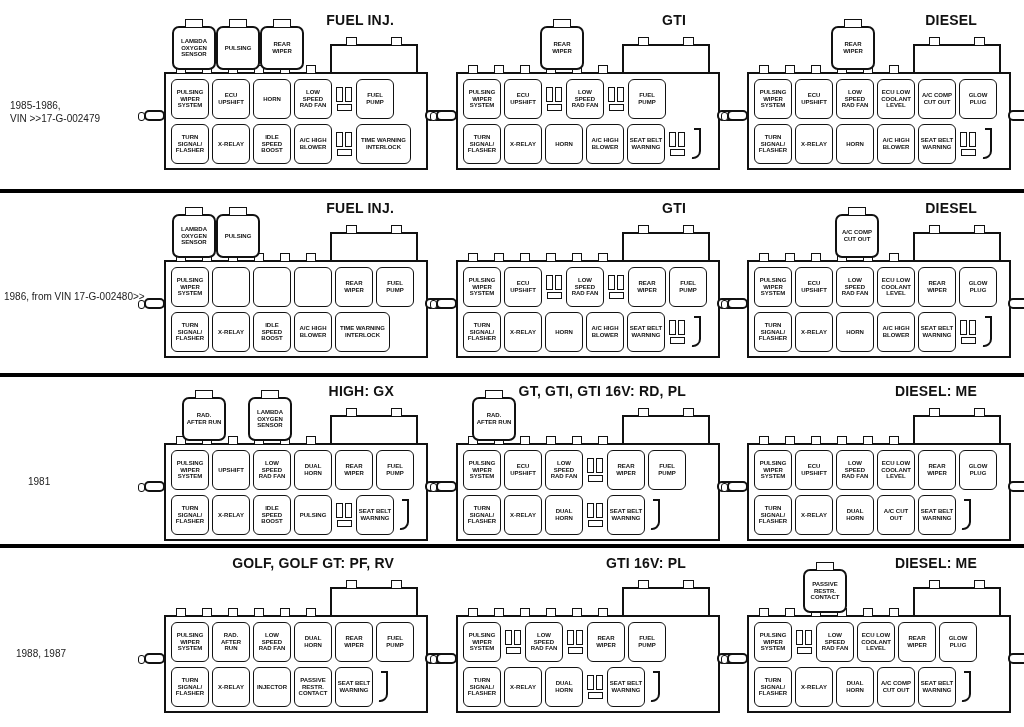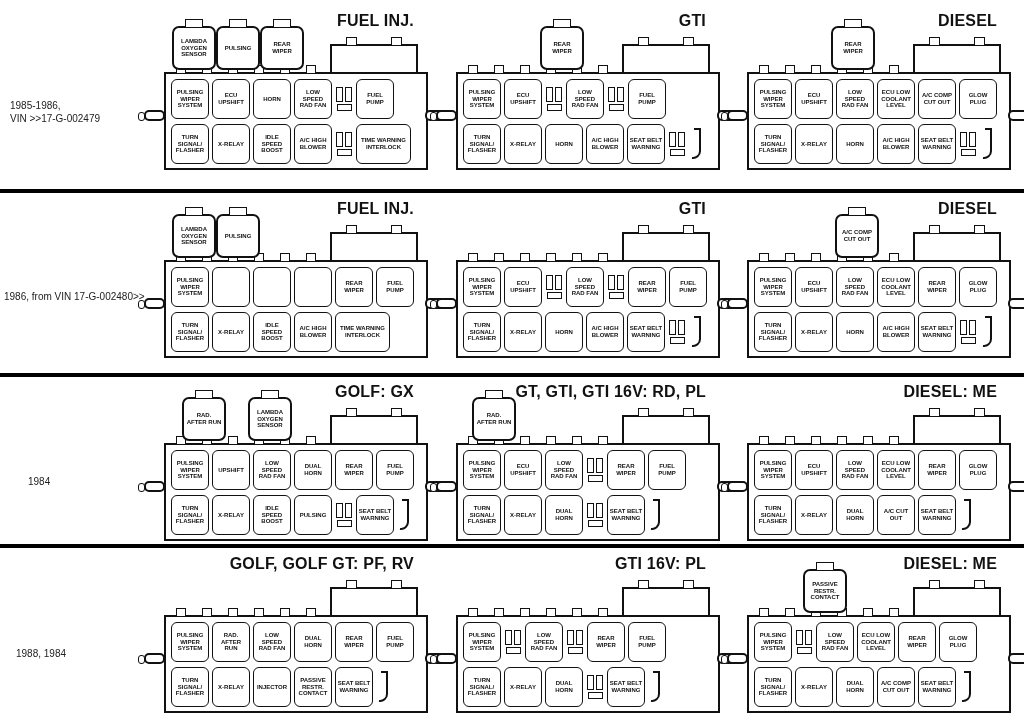--- a/index.html
+++ b/index.html
@@ -9,21 +9,21 @@
   #sep-0{top:189px}#sep-1{top:373px}#sep-2{top:544px}
   .diagram-row{position:absolute;left:0;width:1024px;height:176px;}
   .row-0{top:10px}.row-1{top:198px}.row-2{top:381px}.row-3{top:553px}
   .year-label{position:absolute;font-size:10px;line-height:1.3;white-space:pre-line;color:#222;}
   .row-0 .year-label{left:10px;top:89px}
   .row-1 .year-label{left:4px;top:92px}
   .row-2 .year-label{left:28px;top:94px}
   .row-3 .year-label{left:16px;top:94px}
   .panel{position:absolute;top:0;width:302px;height:172px;}
   .panel-0{left:144px}.panel-1{left:436px}.panel-2{left:727px}
-  .panel-title{position:absolute;top:2px;right:32px;font-weight:bold;font-size:16px;white-space:nowrap;letter-spacing:.2px;}
+  .panel-title{position:absolute;top:2px;right:52px;font-weight:bold;font-size:14px;white-space:nowrap;letter-spacing:.2px;}
   .top-relay{position:absolute;top:16px;width:44px;height:44px;border:2px solid #111;border-radius:7px;background:#fff;display:flex;align-items:center;justify-content:center;text-align:center;font-size:6px;font-weight:bold;line-height:1.1;padding:2px;z-index:2;box-sizing:border-box;}
   .top-relay::before{content:"";position:absolute;top:-9px;left:50%;transform:translateX(-50%);width:16px;height:7px;border:1.5px solid #111;background:#fff;}
   .cover-box{position:absolute;left:186px;top:34px;width:88px;height:30px;border:2px solid #111;background:#fff;z-index:1;box-sizing:border-box;}
   .cover-box::before,.cover-box::after{content:"";position:absolute;top:-9px;width:9px;height:7px;border:1.5px solid #111;background:#fff;}
   .cover-box::before{left:14px}.cover-box::after{right:14px}
   .main-box{position:absolute;left:20px;top:62px;width:264px;height:98px;border:2.5px solid #111;background:#fff;box-sizing:border-box;}
   .mb-tab{position:absolute;top:-9px;width:8px;height:7px;border:1.5px solid #111;border-bottom:none;background:#fff;}
   .cell-row{position:absolute;left:5px;display:flex;gap:3px;}
   .cell-row.r1{top:5px}.cell-row.r2{top:50px}
   .relay-cell{width:38px;height:40px;border:1.5px solid #111;border-radius:6px;background:#fff;display:flex;align-items:center;justify-content:center;text-align:center;font-size:6px;font-weight:bold;line-height:1.1;padding:1px;overflow:hidden;flex:none;box-sizing:border-box;}
@@ -413,23 +413,23 @@
                 <path d="M4 2 h6 v22 a7 7 0 0 1 -8 7" fill="none" stroke="#111" stroke-width="2"></path>
               </svg>
             </div>
           </div>
         </div>
         <div class="side-conn left"></div>
         <div class="side-conn right"></div>
       </div>
     </div>
     <div class="diagram-row row-2">
-      <div class="year-label">1984</div>
+      <div class="year-label">1981</div>
       <div class="panel panel-0">
-        <div class="panel-title">GOLF: GX</div>
+        <div class="panel-title">HIGH: GX</div>
         <div class="top-relay" style="left: 38px;">RAD. AFTER RUN</div>
         <div class="top-relay" style="left: 104px;">LAMBDA OXYGEN SENSOR</div>
         <div class="cover-box"></div>
         <div class="main-box">
           <div class="mb-tab" style="left: 10px;"></div>
           <div class="mb-tab" style="left: 36px;"></div>
           <div class="mb-tab" style="left: 62px;"></div>
           <div class="mb-tab" style="left: 88px;"></div>
           <div class="mb-tab" style="left: 114px;"></div>
           <div class="mb-tab" style="left: 140px;"></div>
@@ -596,21 +596,21 @@
                 <path d="M4 2 h6 v22 a7 7 0 0 1 -8 7" fill="none" stroke="#111" stroke-width="2"></path>
               </svg>
             </div>
           </div>
         </div>
         <div class="side-conn left"></div>
         <div class="side-conn right"></div>
       </div>
     </div>
     <div class="diagram-row row-3">
-      <div class="year-label">1988, 1984</div>
+      <div class="year-label">1988, 1987</div>
       <div class="panel panel-0">
         <div class="panel-title">GOLF, GOLF GT: PF, RV</div>
         <div class="cover-box"></div>
         <div class="main-box">
           <div class="mb-tab" style="left: 10px;"></div>
           <div class="mb-tab" style="left: 36px;"></div>
           <div class="mb-tab" style="left: 62px;"></div>
           <div class="mb-tab" style="left: 88px;"></div>
           <div class="mb-tab" style="left: 114px;"></div>
           <div class="mb-tab" style="left: 140px;"></div>

